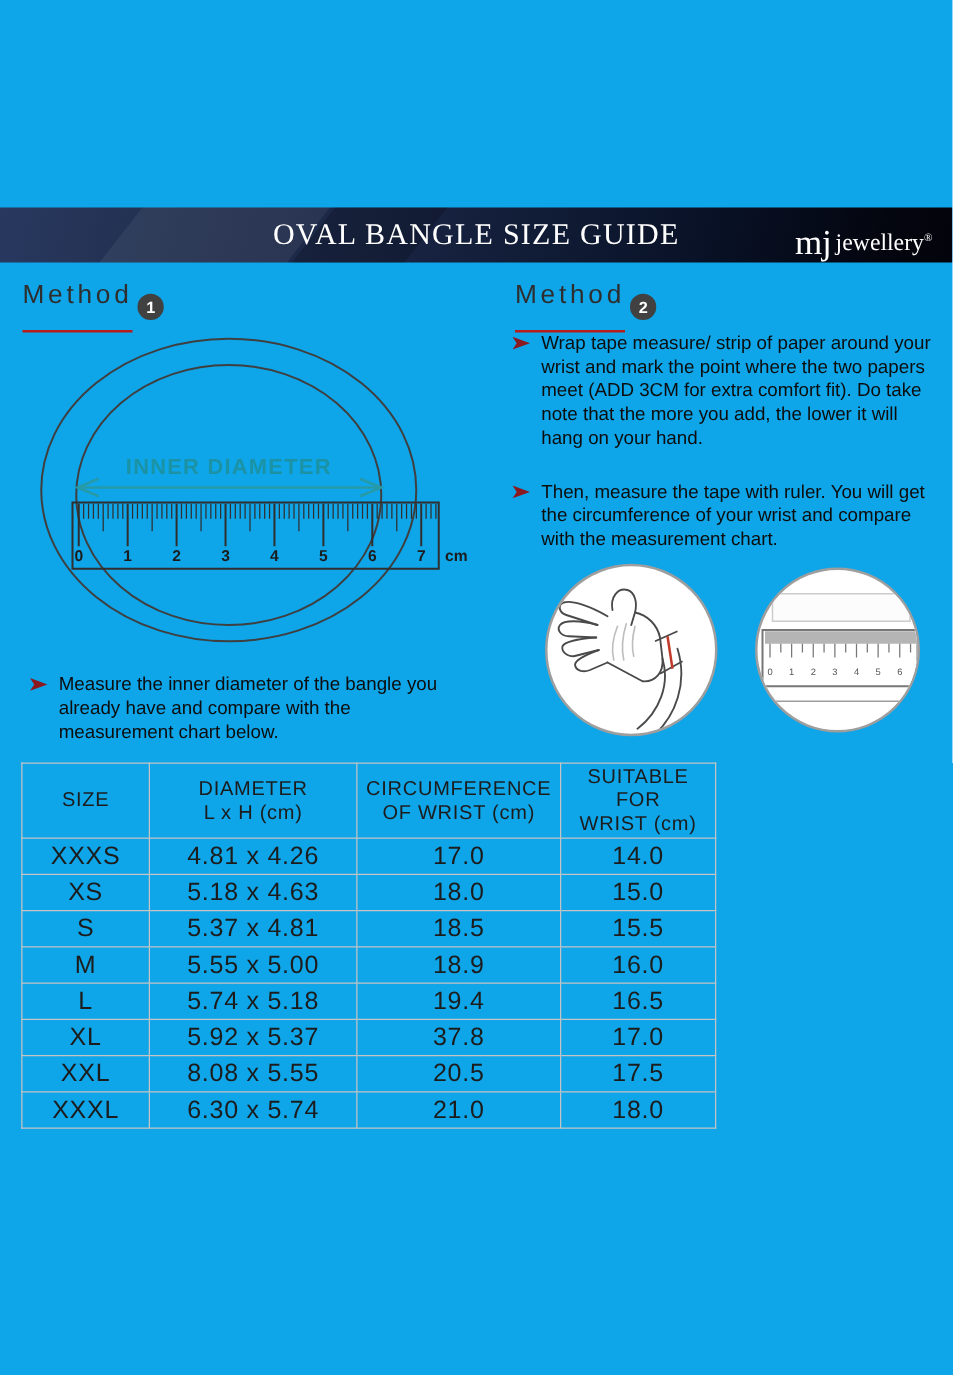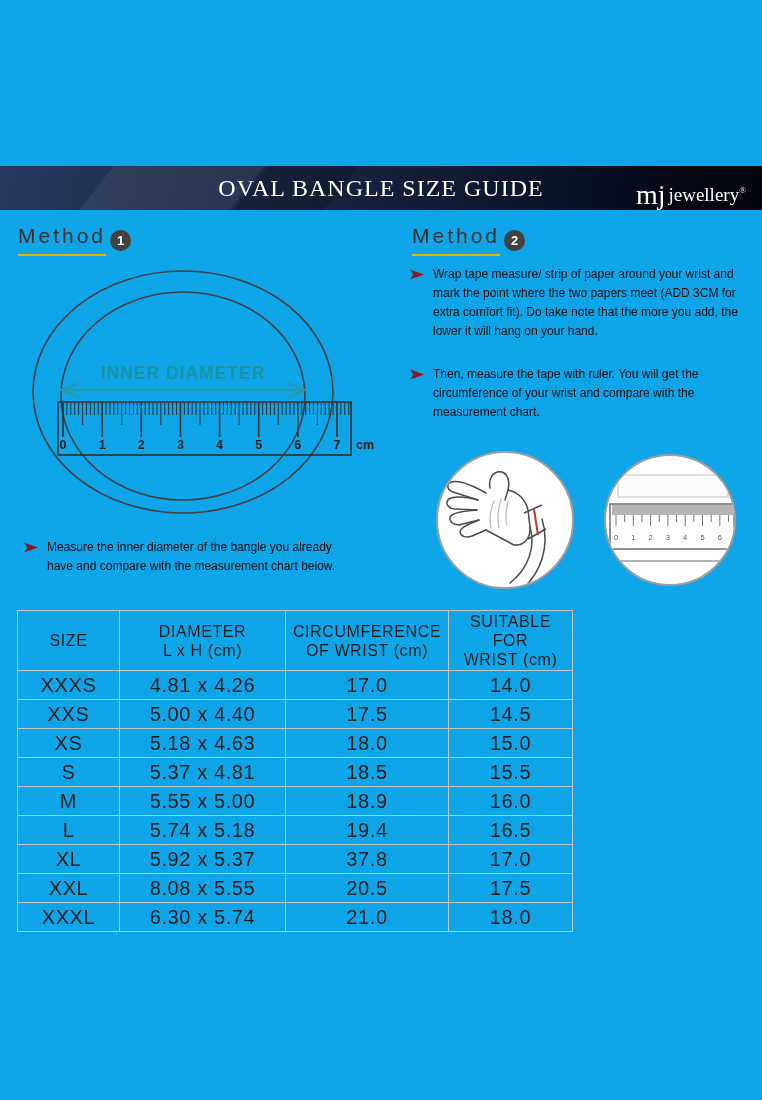--- a/index.html
+++ b/index.html
@@ -18,29 +18,29 @@
   .brand{position:absolute;right:16px;top:0;height:58px;display:flex;align-items:center;color:#fff;z-index:2;
           font-family:"Liberation Serif","DejaVu Serif",serif;}
   .brand .mj{font-size:28px;line-height:1;}
   .brand .rest{font-size:19px;margin-left:3px;}
   .brand sup{font-size:9px;vertical-align:top;line-height:1;position:relative;top:2px;}
 
   
   .method-head{position:absolute;display:flex;align-items:center;gap:4px;}
   .method-head.m1{left:18px;top:224px;}
   .method-head.m2{left:412px;top:224px;}
-  .method-title{font-size:21px;letter-spacing:3px;color:#2e2e2e;border-bottom:2px solid #eab308;padding-bottom:6px;}
+  .method-title{font-size:21px;letter-spacing:3px;color:#2e2e2e;border-bottom:2px solid #b91c1c;padding-bottom:16px;}
   .num-badge{display:inline-block;width:21px;height:21px;border-radius:50%;background:#414141;color:#fff;
           font-size:13px;font-weight:bold;line-height:21px;text-align:center;}
 
   
   .bullet-row{display:flex;gap:9px;}
   .arrow-glyph{margin-top:4px;width:14px;height:11px;flex:none;background:#8b1a20;
           clip-path:polygon(0 4%,100% 50%,0 96%,24% 50%);}
-  .bullet-text{font-size:12px;line-height:19px;color:#0d0d0d;}
+  .bullet-text{font-size:15px;line-height:19px;color:#0d0d0d;}
   .m1-bullet{position:absolute;left:24px;top:538px;width:330px;}
   .m2-bullets{position:absolute;left:410px;top:265px;width:345px;display:flex;flex-direction:column;gap:24px;}
 
   
   .diagram-svg{position:absolute;left:0;top:262px;}
   .illus-svg{position:absolute;left:420px;top:443px;}
 
   
   table.size-chart{position:absolute;left:17px;top:610px;border-collapse:collapse;table-layout:fixed;}
   table.size-chart th,table.size-chart td{border:1px solid #c4c4c4;text-align:center;vertical-align:middle;
@@ -279,26 +279,20 @@
         </tr>
       </thead>
     <tbody id="chart-body">
         <tr>
           <td>XXXS</td>
           <td>4.81 x 4.26</td>
           <td>17.0</td>
           <td>14.0</td>
         </tr>
         <tr>
-          <td>XXS</td>
-          <td>5.00 x 4.40</td>
-          <td>17.5</td>
-          <td>14.5</td>
-        </tr>
-        <tr>
           <td>XS</td>
           <td>5.18 x 4.63</td>
           <td>18.0</td>
           <td>15.0</td>
         </tr>
         <tr>
           <td>S</td>
           <td>5.37 x 4.81</td>
           <td>18.5</td>
           <td>15.5</td>

